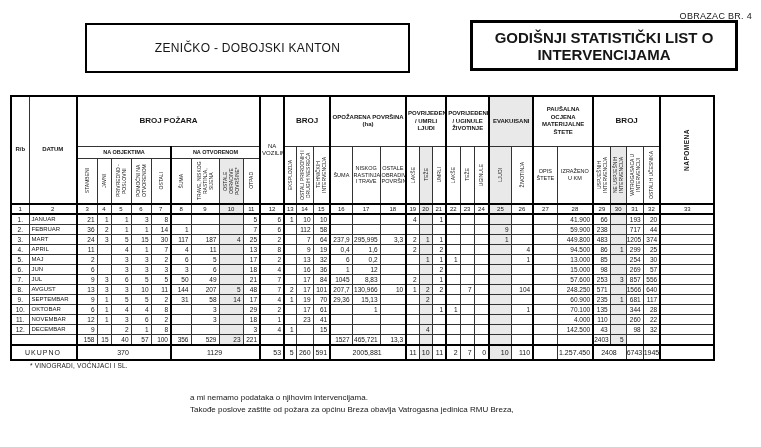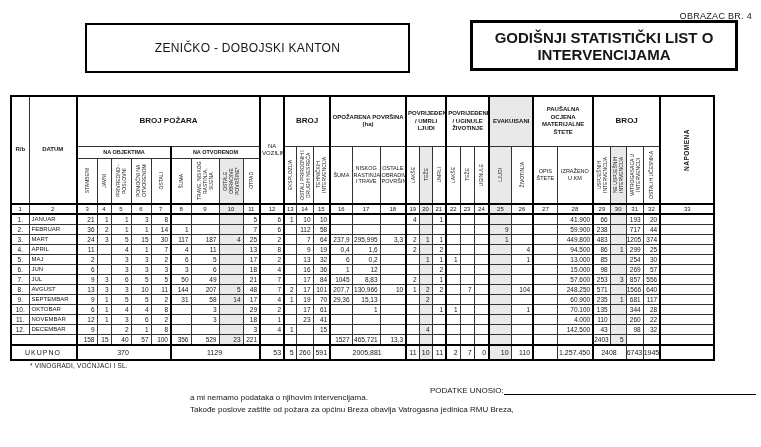--- a/index.html
+++ b/index.html
@@ -736,17 +736,14 @@
           <td class="bl"></td>
         </tr>
       </tbody>
   </table>
 
   <div class="footnote">* VINOGRADI, VOĆNJACI I SL.</div>
   <div class="notes">
     <div>a mi nemamo podataka o njihovim intervencijama.</div>
     <div>Takođe poslove zaštite od požara za općinu Breza obavlja Vatrogasna jedinica RMU Breza,</div>
   </div>
-  <div class="unosio">
-    <span>PODATKE UNOSIO:</span><span class="line"></span>
-  </div>
 
 </div>
 
 </body></html>

